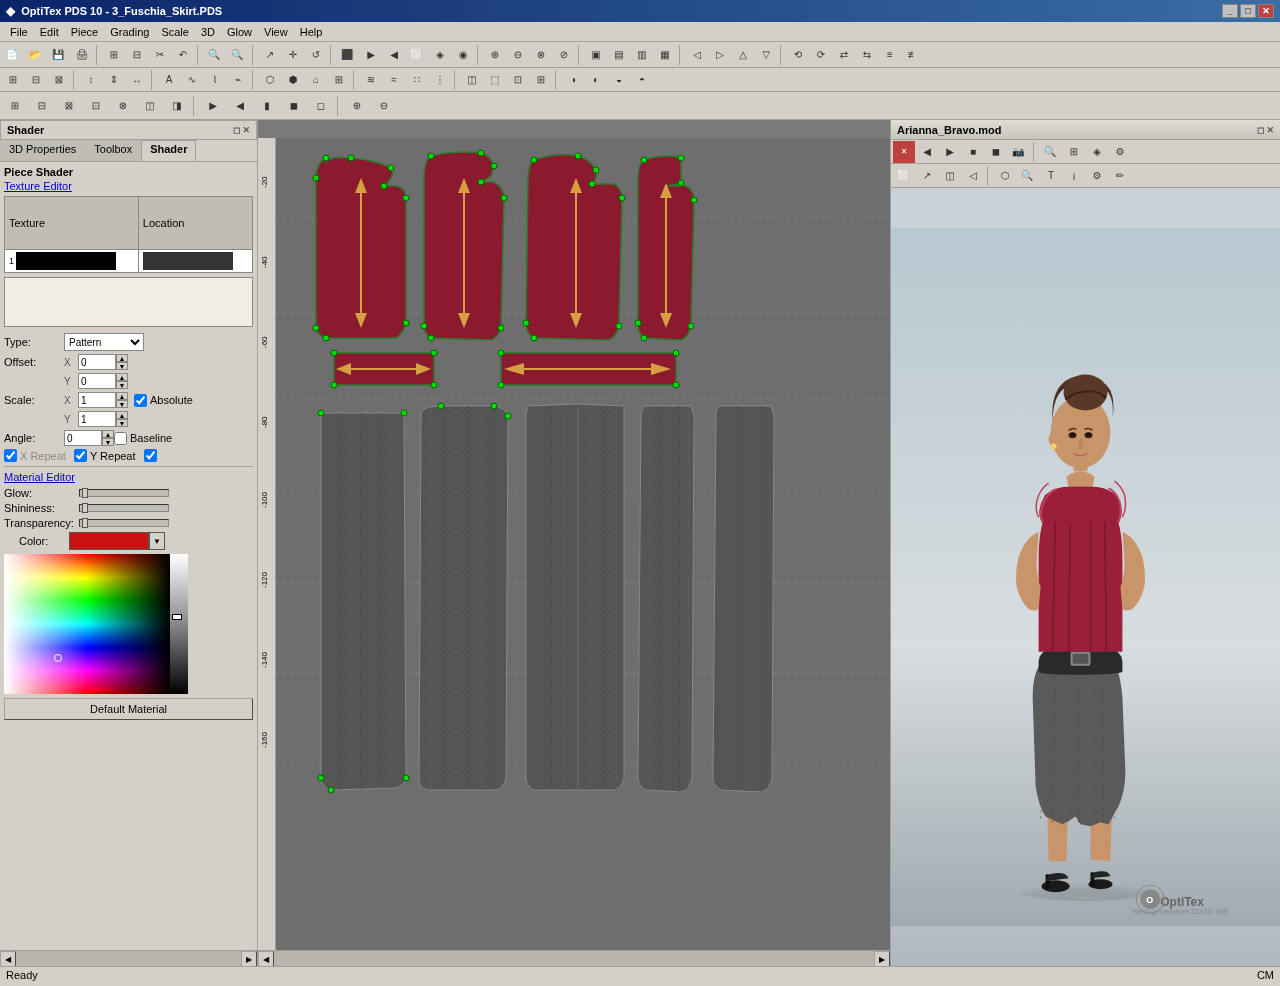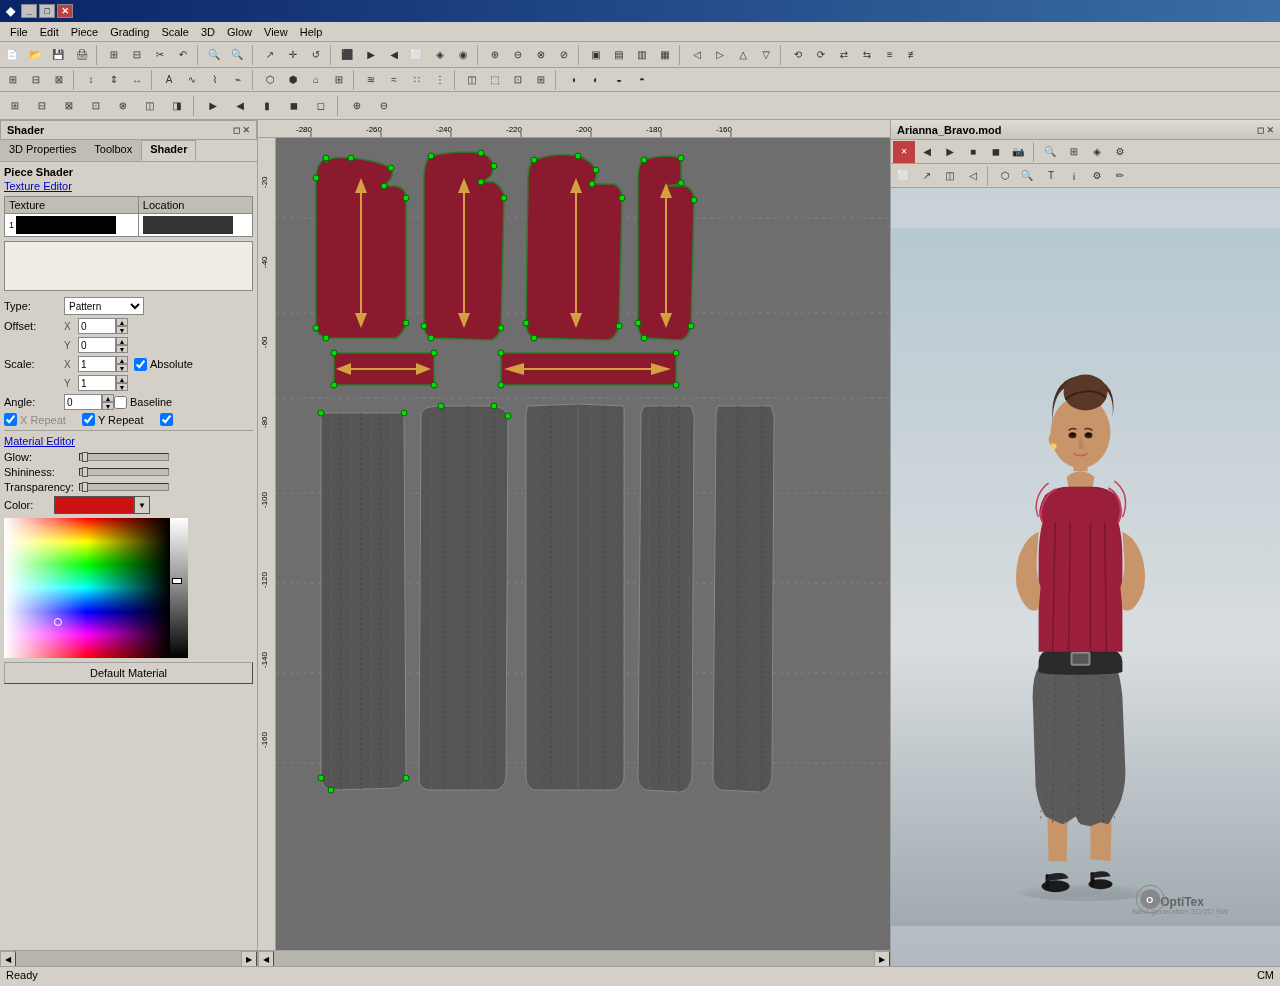--- a/index.html
+++ b/index.html
@@ -143,21 +143,21 @@
 
     
     .texture-table {
       width: 100%;
       border-collapse: collapse;
       margin-bottom: 4px;
     }
     .texture-table th {
       background: #c0bdb5;
       border: 1px solid #888;
-      padding: 2px 4px;
+      padding: 20px 4px;
       text-align: left;
       font-size: 11px;
       font-weight: normal;
     }
     .texture-table td {
       border: 1px solid #888;
       padding: 2px 4px;
       background: white;
     }
     .texture-preview {
@@ -254,20 +254,21 @@
     }
 
     .color-row {
       display: flex;
       align-items: center;
       margin-bottom: 4px;
       font-size: 11px;
     }
     .color-label {
       width: 50px;
+      margin-left: 15px;
     }
     .color-box {
       width: 80px; height: 18px;
       background: #cc1111;
       border: 1px solid #555;
       cursor: pointer;
     }
     .color-dropdown {
       width: 16px; height: 18px;
       background: #d4d0c8;
@@ -448,21 +449,21 @@
       right: 0;
       height: 16px;
       background: #d4d0c8;
       border-top: 1px solid #a0a0a0;
       display: flex;
     }
 
     .repeat-row {
       display: flex;
       align-items: center;
-      gap: 16px;
+      gap: 8px;
       margin-bottom: 4px;
       font-size: 11px;
     }
 
     
     .grayed { color: #888; }
 
     
     .section-divider {
       height: 1px;
@@ -479,20 +480,21 @@
       flex: 1;
       overflow-y: auto;
       overflow-x: hidden;
     }
   </style>
 </head>
 <body>
 
 <div id="titlebar">
   <span class="title-icon">◆</span>
+  <span class="title-text">OptiTex PDS 10 - 3_Fuschia_Skirt.PDS</span>
   <div class="win-buttons">
     <div class="win-btn">_</div>
     <div class="win-btn">□</div>
     <div class="win-btn close">✕</div>
   </div>
 </div>
 
 <div id="menubar">
   <span class="menu-item">File</span>
   <span class="menu-item">Edit</span>
@@ -788,38 +790,20 @@
 
     <div class="scrollbar-h">
       <div class="sb-arrow">◀</div>
       <div class="sb-track"></div>
       <div class="sb-arrow">▶</div>
     </div>
   </div>
 
   <div id="center-panel" style="position:relative; flex:1; overflow:hidden;">
 
-    <div class="ruler-h" style="position:absolute;top:0;left:0;right:0;height:18px;background:#d4d0c8;border-bottom:1px solid #a0a0a0;z-index:10;overflow:hidden;">
-      <svg width="100%" height="18" style="position:absolute;top:0;left:18px;">
-        <text x="20" y="12" font-size="8" fill="#000">-280</text>
-        <line x1="35" y1="12" x2="35" y2="18" stroke="#555" stroke-width="1"></line>
-        <text x="90" y="12" font-size="8" fill="#000">-260</text>
-        <line x1="105" y1="12" x2="105" y2="18" stroke="#555" stroke-width="1"></line>
-        <text x="160" y="12" font-size="8" fill="#000">-240</text>
-        <line x1="175" y1="12" x2="175" y2="18" stroke="#555" stroke-width="1"></line>
-        <text x="230" y="12" font-size="8" fill="#000">-220</text>
-        <line x1="245" y1="12" x2="245" y2="18" stroke="#555" stroke-width="1"></line>
-        <text x="300" y="12" font-size="8" fill="#000">-200</text>
-        <line x1="315" y1="12" x2="315" y2="18" stroke="#555" stroke-width="1"></line>
-        <text x="370" y="12" font-size="8" fill="#000">-180</text>
-        <line x1="385" y1="12" x2="385" y2="18" stroke="#555" stroke-width="1"></line>
-        <text x="440" y="12" font-size="8" fill="#000">-160</text>
-        <line x1="455" y1="12" x2="455" y2="18" stroke="#555" stroke-width="1"></line>
-      </svg>
-    </div>
 
     <div style="position:absolute;top:18px;left:0;width:18px;bottom:16px;background:#d4d0c8;border-right:1px solid #a0a0a0;z-index:10;overflow:hidden;">
       <svg width="18" height="100%">
         <text x="9" y="50" font-size="8" fill="#000" transform="rotate(-90,9,50)">-20</text>
         <text x="9" y="130" font-size="8" fill="#000" transform="rotate(-90,9,130)">-40</text>
         <text x="9" y="210" font-size="8" fill="#000" transform="rotate(-90,9,210)">-60</text>
         <text x="9" y="290" font-size="8" fill="#000" transform="rotate(-90,9,290)">-80</text>
         <text x="9" y="370" font-size="8" fill="#000" transform="rotate(-90,9,370)">-100</text>
         <text x="9" y="450" font-size="8" fill="#000" transform="rotate(-90,9,450)">-120</text>
         <text x="9" y="530" font-size="8" fill="#000" transform="rotate(-90,9,530)">-140</text>

